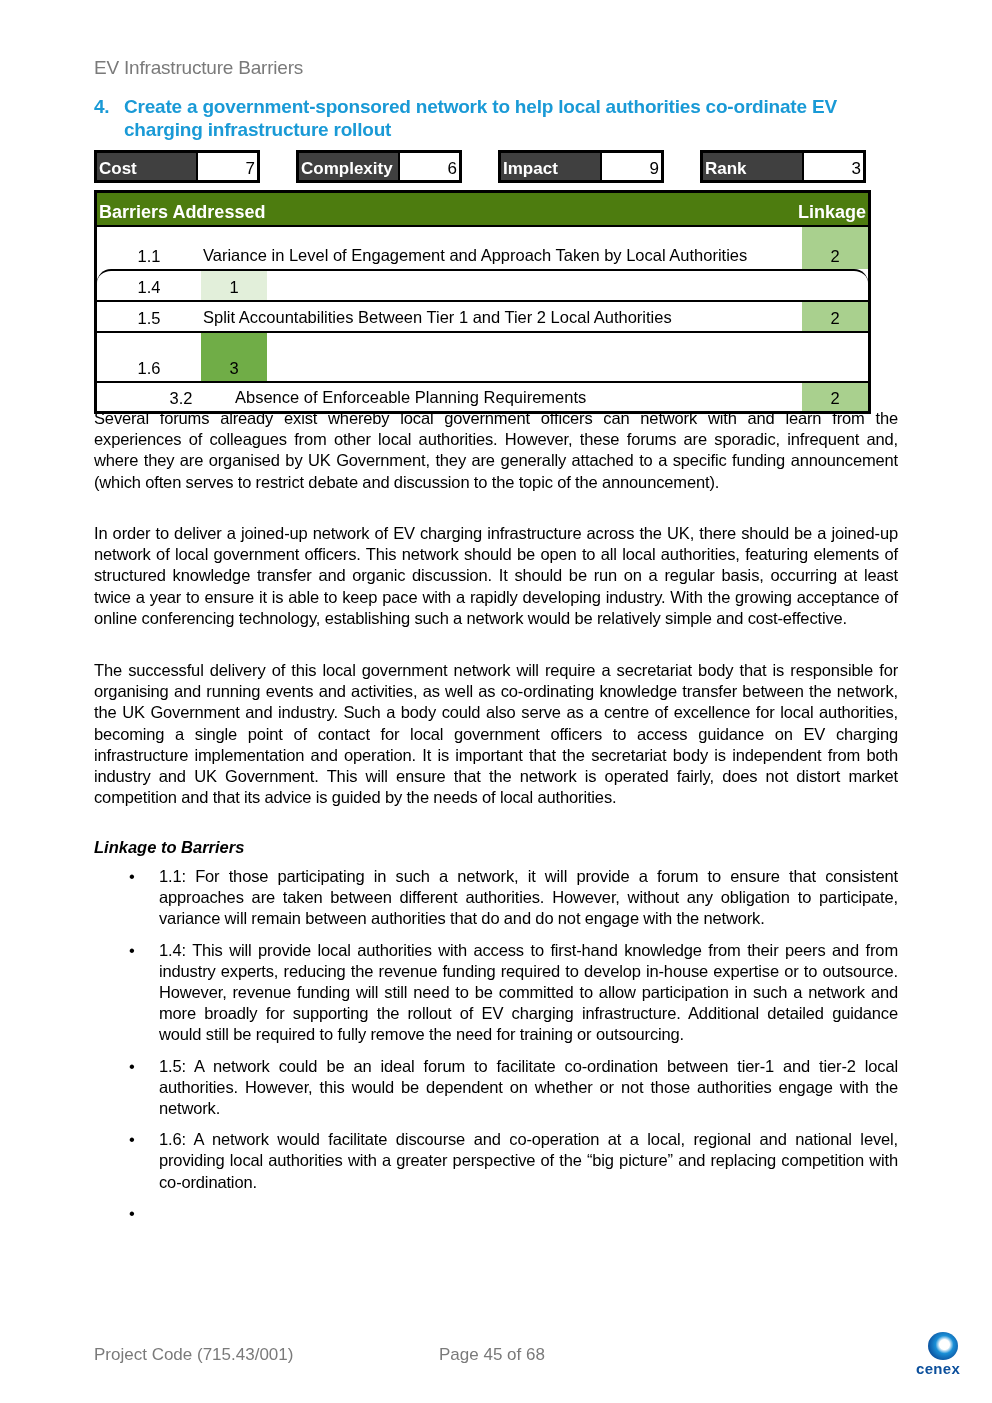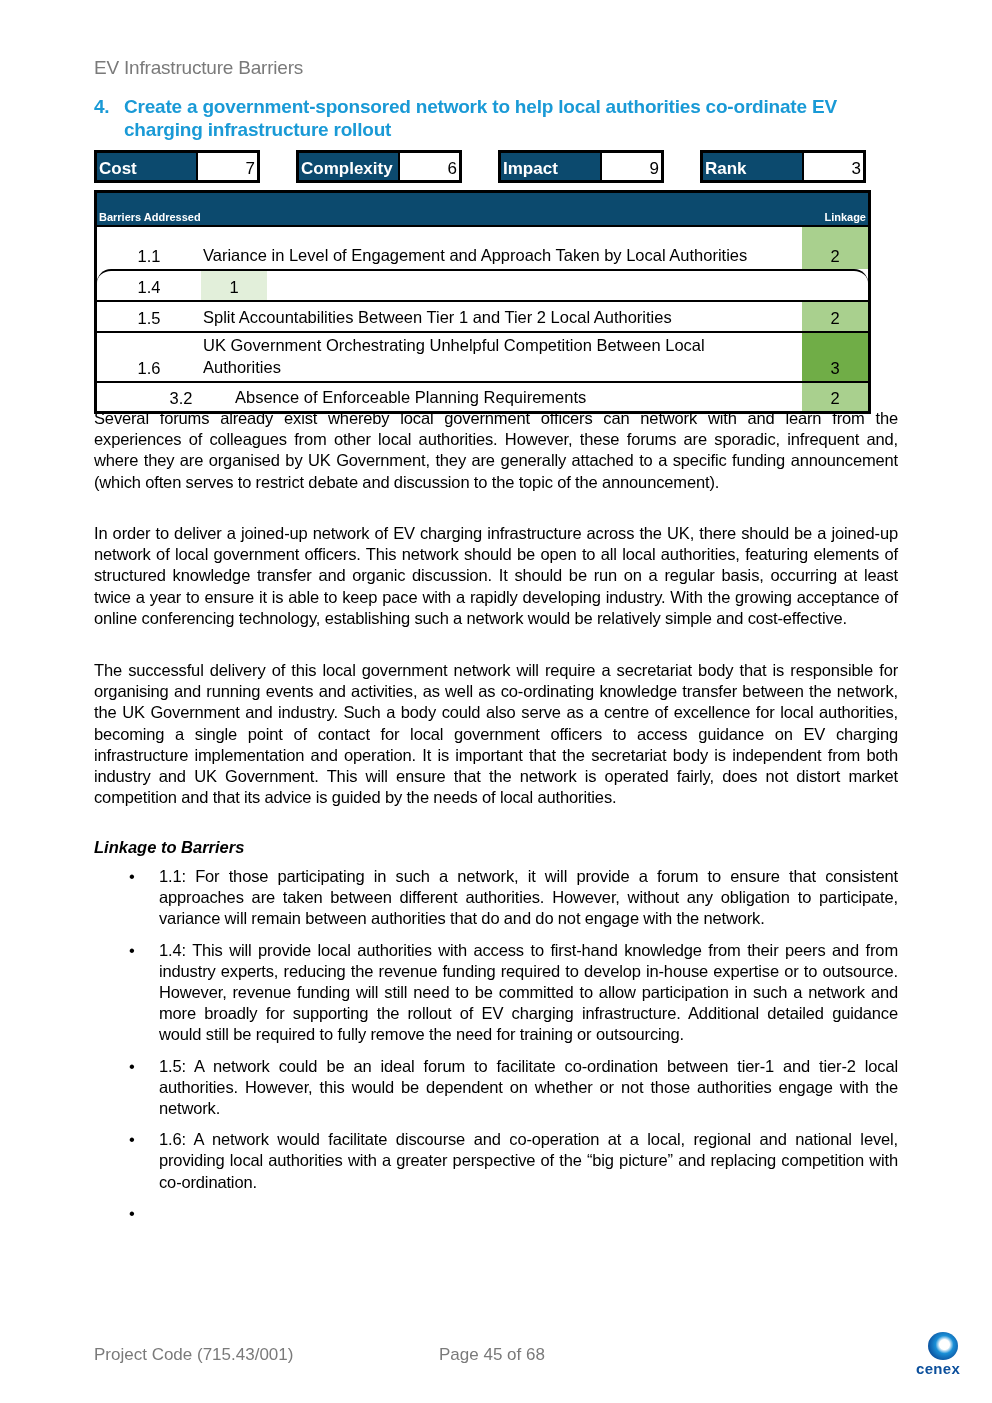--- a/index.html
+++ b/index.html
@@ -6,25 +6,25 @@
   html, body { width: 992px; height: 1403px; background: #ffffff; }
   body { position: relative; font-family: "Liberation Sans", sans-serif; color: #000; overflow: hidden; }
 
   .running-header { position: absolute; left: 94px; top: 57px; font-size: 19px; color: #7a7a7a; letter-spacing: -0.2px; }
 
   .section-title { position: absolute; left: 94px; top: 95px; width: 810px; font-size: 19px; font-weight: bold; color: #1a9ad6; line-height: 23px; letter-spacing: -0.2px; }
   .section-title .num { position: absolute; left: 0; top: 0; }
   .section-title .txt { display: block; padding-left: 30px; }
 
   .score-box { position: absolute; top: 150px; height: 33px; width: 166px; border: 3px solid #000; display: flex; }
-  .score-box .label { background: #0c4a6e; color: #fff; font-weight: bold; font-size: 17px; width: 101px; padding: 6px 0 0 2px; border-right: 2px solid #000; }
+  .score-box .label { background: #404040; color: #fff; font-weight: bold; font-size: 17px; width: 101px; padding: 6px 0 0 2px; border-right: 2px solid #000; }
   .score-box .value { flex: 1; text-align: right; font-size: 17px; padding: 6px 2px 0 0; background: #fff; }
 
   .barriers { position: absolute; left: 94px; top: 190px; width: 777px; border: 3px solid #000; }
-  .barriers .head { background: #0c4a6e; color: #fff; font-weight: bold; font-size: 11px; height: 32px; display: flex; align-items: flex-end; padding: 0 2px 2px 2px; justify-content: space-between; }
+  .barriers .head { background: #4d7c0f; color: #fff; font-weight: bold; font-size: 18px; height: 32px; display: flex; align-items: flex-end; padding: 0 2px 2px 2px; justify-content: space-between; }
   .barriers .row { display: flex; border-top: 2px solid #000; font-size: 16.5px; }
   .barriers .row .code { width: 104px; text-align: center; padding-left: 0; align-self: flex-end; padding-bottom: 3px; }
   .barriers .row .desc { flex: 1; padding-left: 2px; padding-bottom: 3px; line-height: 22px; align-self: flex-end; }
   .barriers .row .link { width: 66px; text-align: center; align-self: stretch; display: flex; align-items: flex-end; justify-content: center; padding-bottom: 3px; }
   .barriers .row.r1 { height: 44px; }
   .barriers .row.r2 { height: 31px; border-radius: 14px; }
   .barriers .row.r3 { height: 31px; }
   .barriers .row.r4 { height: 50px; }
   .barriers .row.r5 { height: 30px; padding-left: 32px; }
 
@@ -86,21 +86,20 @@
     <div class="code">1.4</div>
     <div class="link" style="background: rgb(226, 239, 218);">1</div>
   </div>
   <div class="row r3">
     <div class="code">1.5</div>
     <div class="desc">Split Accountabilities Between Tier 1 and Tier 2 Local Authorities</div>
     <div class="link" style="background: rgb(169, 208, 142);">2</div>
   </div>
   <div class="row r4">
     <div class="code">1.6</div>
-    <div class="desc" style="padding-right:50px">UK Government Orchestrating Unhelpful Competition Between Local Authorities</div>
     <div class="link" style="background: rgb(112, 173, 71);">3</div>
   </div>
   <div class="row r5">
     <div class="code">3.2</div>
     <div class="desc">Absence of Enforceable Planning Requirements</div>
     <div class="link" style="background: rgb(169, 208, 142);">2</div>
   </div>
 </div>
 
 <p class="body-text p1">Several forums already exist whereby local government officers can network with and learn from the experiences of colleagues from other local authorities. However, these forums are sporadic, infrequent and, where they are organised by UK Government, they are generally attached to a specific funding announcement (which often serves to restrict debate and discussion to the topic of the announcement).</p>

